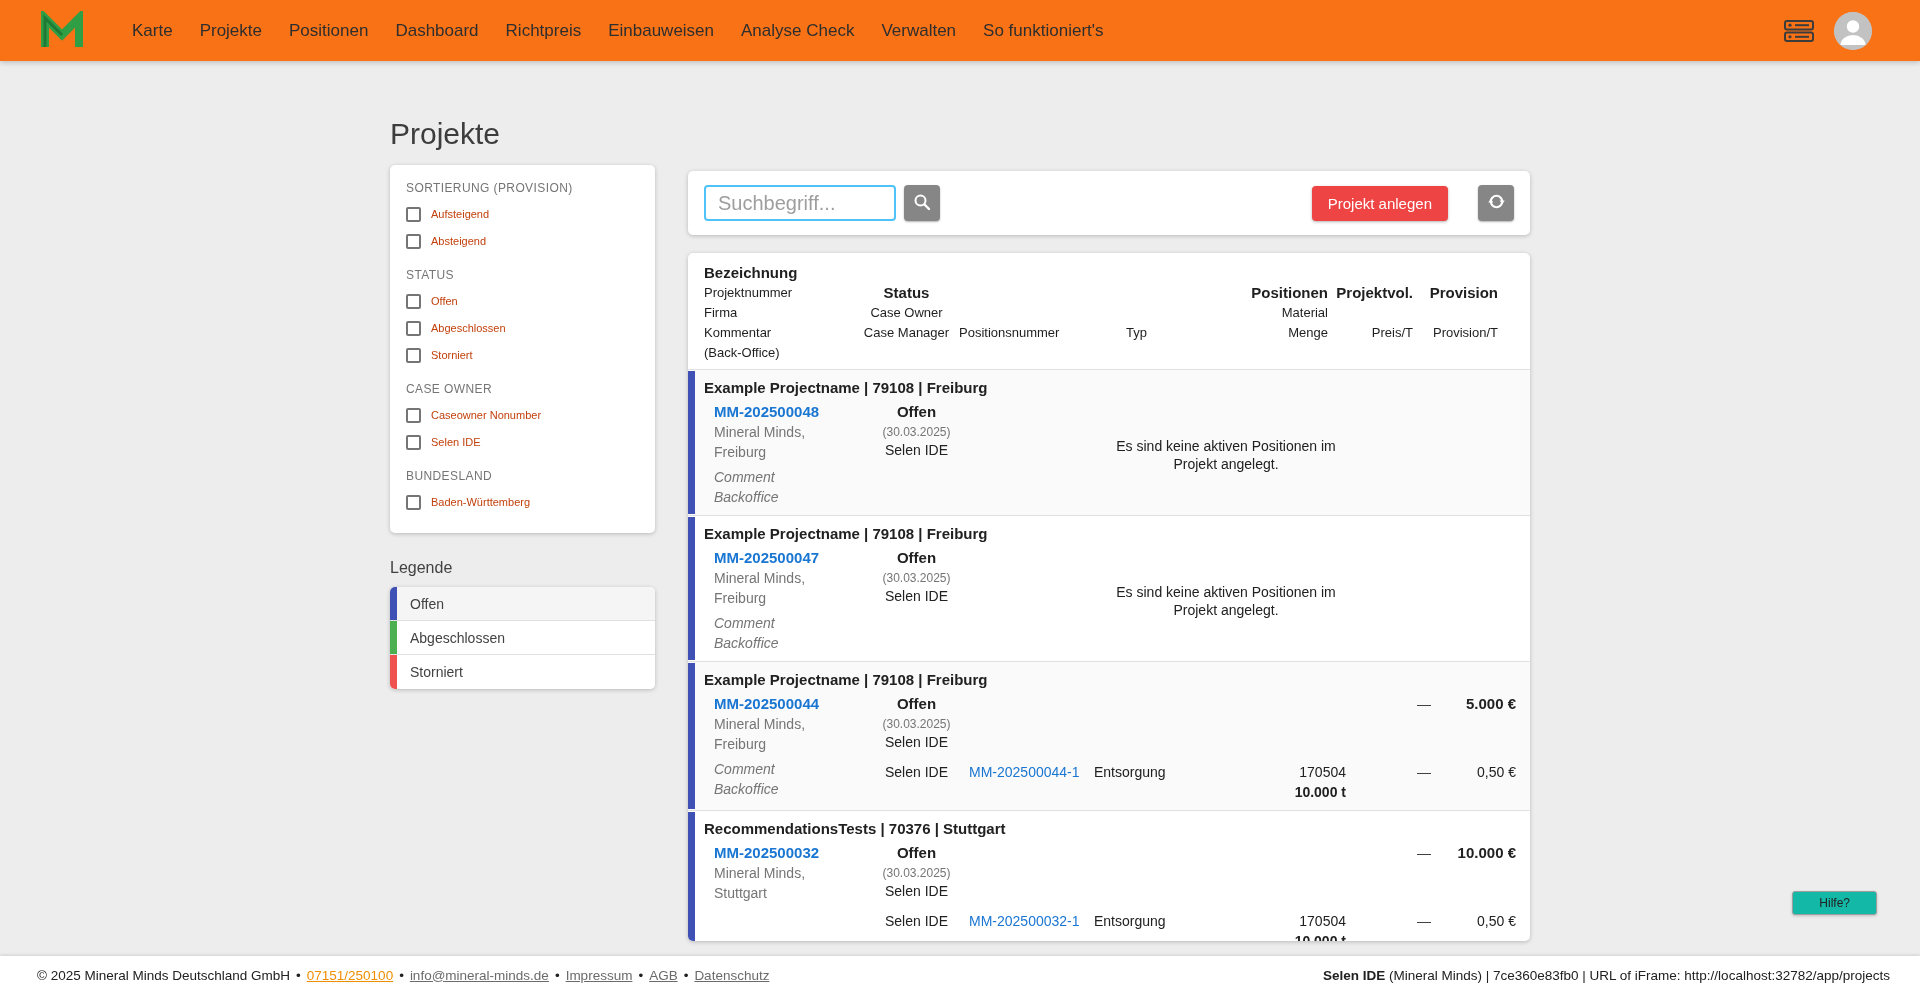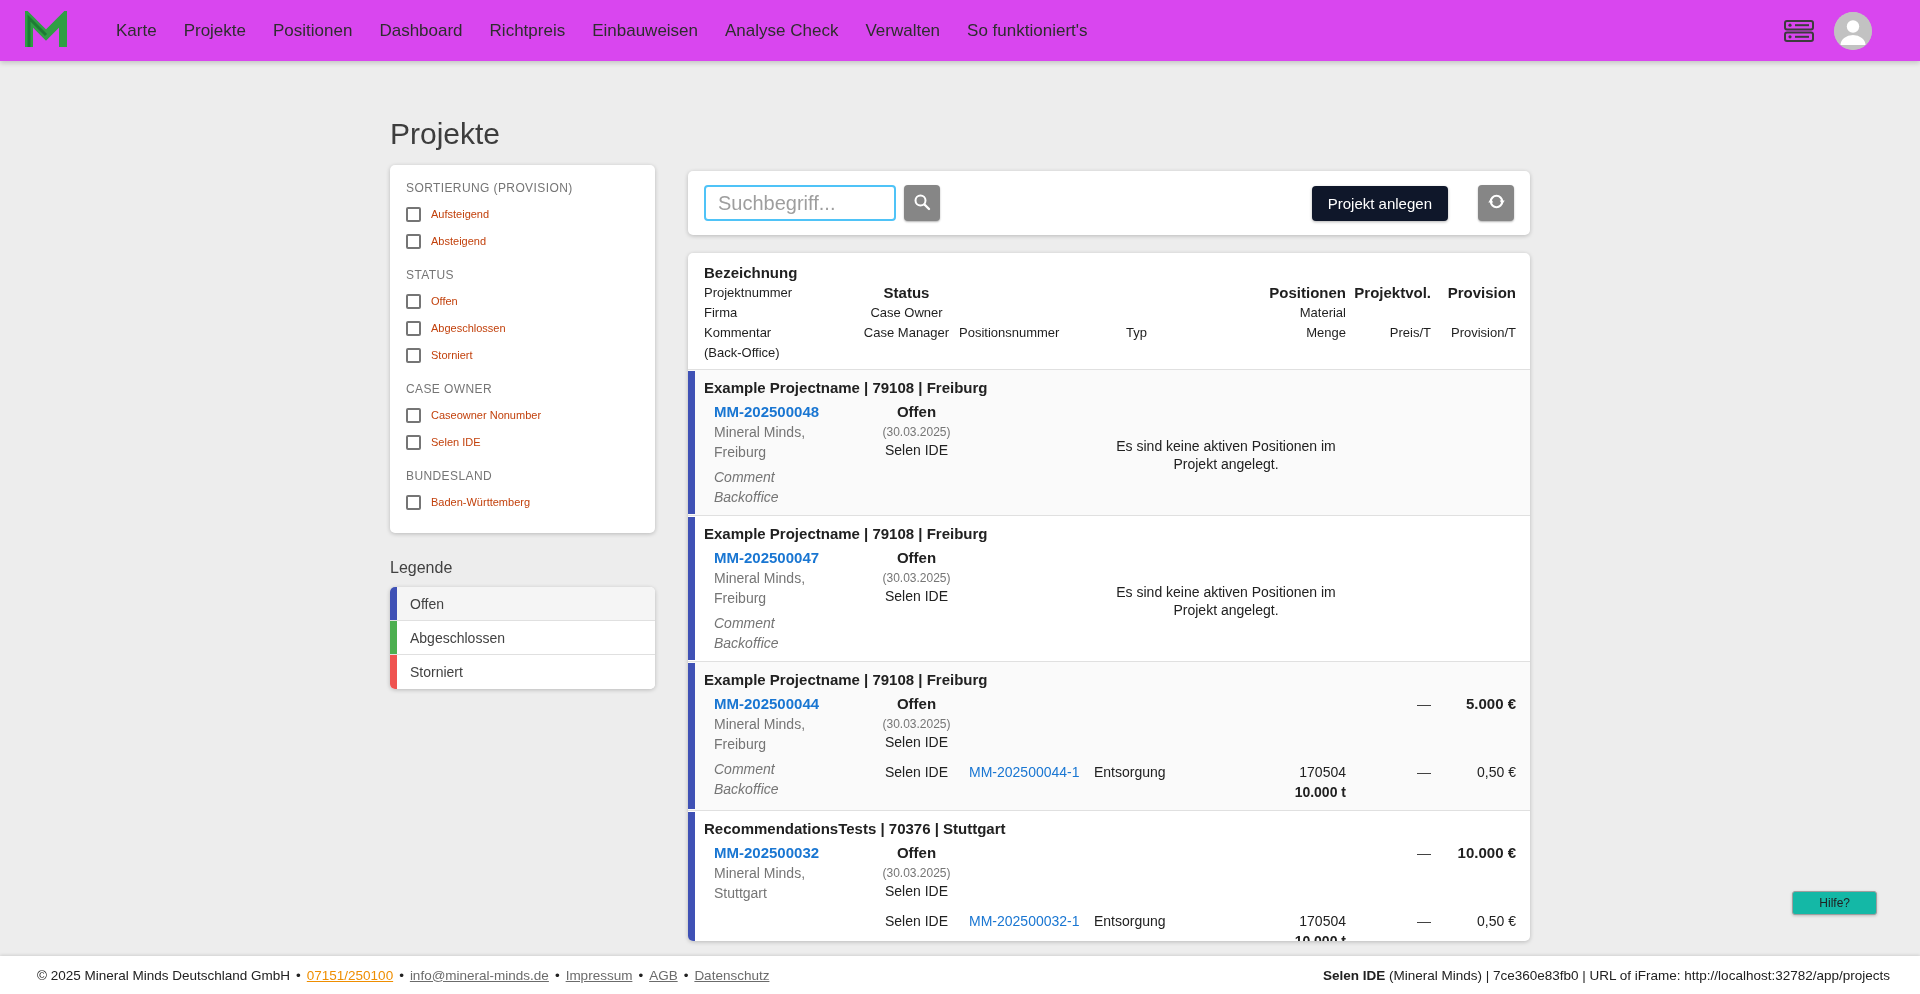--- a/index.html
+++ b/index.html
@@ -1,22 +1,22 @@
 <!DOCTYPE html>
 <html><head>
 <meta charset="utf-8">
 <style>
   * { margin:0; padding:0; box-sizing:border-box; }
   html,body { width:1920px; height:994px; overflow:hidden;
     font-family:"Liberation Sans", sans-serif; background:#ededed; color:#212121; }
 
   
-  .navbar { position:relative; z-index:10; height:61px; background:#d946ef;
+  .navbar { position:relative; z-index:10; height:61px; background:#f97316;
     box-shadow:0 2px 5px rgba(0,0,0,.18); display:flex; align-items:center;
-    padding:0 48px 0 24px; }
+    padding:0 48px 0 40px; }
   .logo { width:46px; height:42px; display:flex; align-items:center; cursor:pointer; }
   .nav { display:flex; gap:27px; margin-left:46px; }
   .nav-item { font-size:17px; font-weight:500; color:#2e2e2e; cursor:pointer; white-space:nowrap; }
   .nav-right { margin-left:auto; display:flex; align-items:center; gap:20px; }
   .icon-btn { background:none; border:none; cursor:pointer; display:flex; align-items:center; }
   .avatar { width:38px; height:38px; border-radius:50%; background:#c2c2c2; border:none;
     display:flex; align-items:center; justify-content:center; cursor:pointer; overflow:hidden; }
 
   
   .container { width:1140px; margin:0 auto; }
@@ -43,29 +43,29 @@
   .llabel { font-size:14px; color:#424242; display:flex; align-items:center; padding-left:13px; }
 
   
   .toolbar-card { margin-top:6px; display:flex; align-items:center; padding:14px 16px; }
   .search-input { width:192px; height:36px; border:2px solid #4fc3f7; border-radius:4px;
     padding:0 12px; font-size:20px; color:#333; outline:none; font-family:inherit; }
   .search-input::placeholder { color:#9e9e9e; }
   .btn-gray { width:36px; height:36px; background:#868686; border:none; border-radius:4px;
     display:flex; align-items:center; justify-content:center; cursor:pointer;
     box-shadow:0 1px 2px rgba(0,0,0,.3); margin-left:8px; }
-  .btn-green { margin-left:auto; background:#0f172a; color:#fff; border:none; border-radius:4px;
+  .btn-green { margin-left:auto; background:#ef4444; color:#fff; border:none; border-radius:4px;
     padding:9px 16px; font-size:15px; font-weight:500; cursor:pointer;
     box-shadow:0 1px 3px rgba(0,0,0,.3); font-family:inherit; }
   .btn-refresh { margin-left:30px; }
 
   
   .table-card { margin-top:18px; height:688px; overflow:hidden; }
   .thead { display:grid; grid-template-columns:150px 105px 125px 1fr 95px 85px 85px;
-    padding:10px 14px 6px 16px; border-bottom:1px solid #e0e0e0; }
+    padding:10px 32px 6px 16px; border-bottom:1px solid #e0e0e0; }
   .hl { font-size:13px; line-height:20px; color:#1f1f1f; white-space:nowrap; }
   .hl.b { font-size:15px; font-weight:700; }
   .sp { height:20px; }
   .tc { text-align:center; }
   .rc { text-align:right; }
   .typcol .hl { padding-left:42px; }
 
   .pblock { position:relative; }
   .pblock + .pblock { border-top:1px solid #e0e0e0; }
   .pblock:nth-child(odd) { background:#fafafa; }

